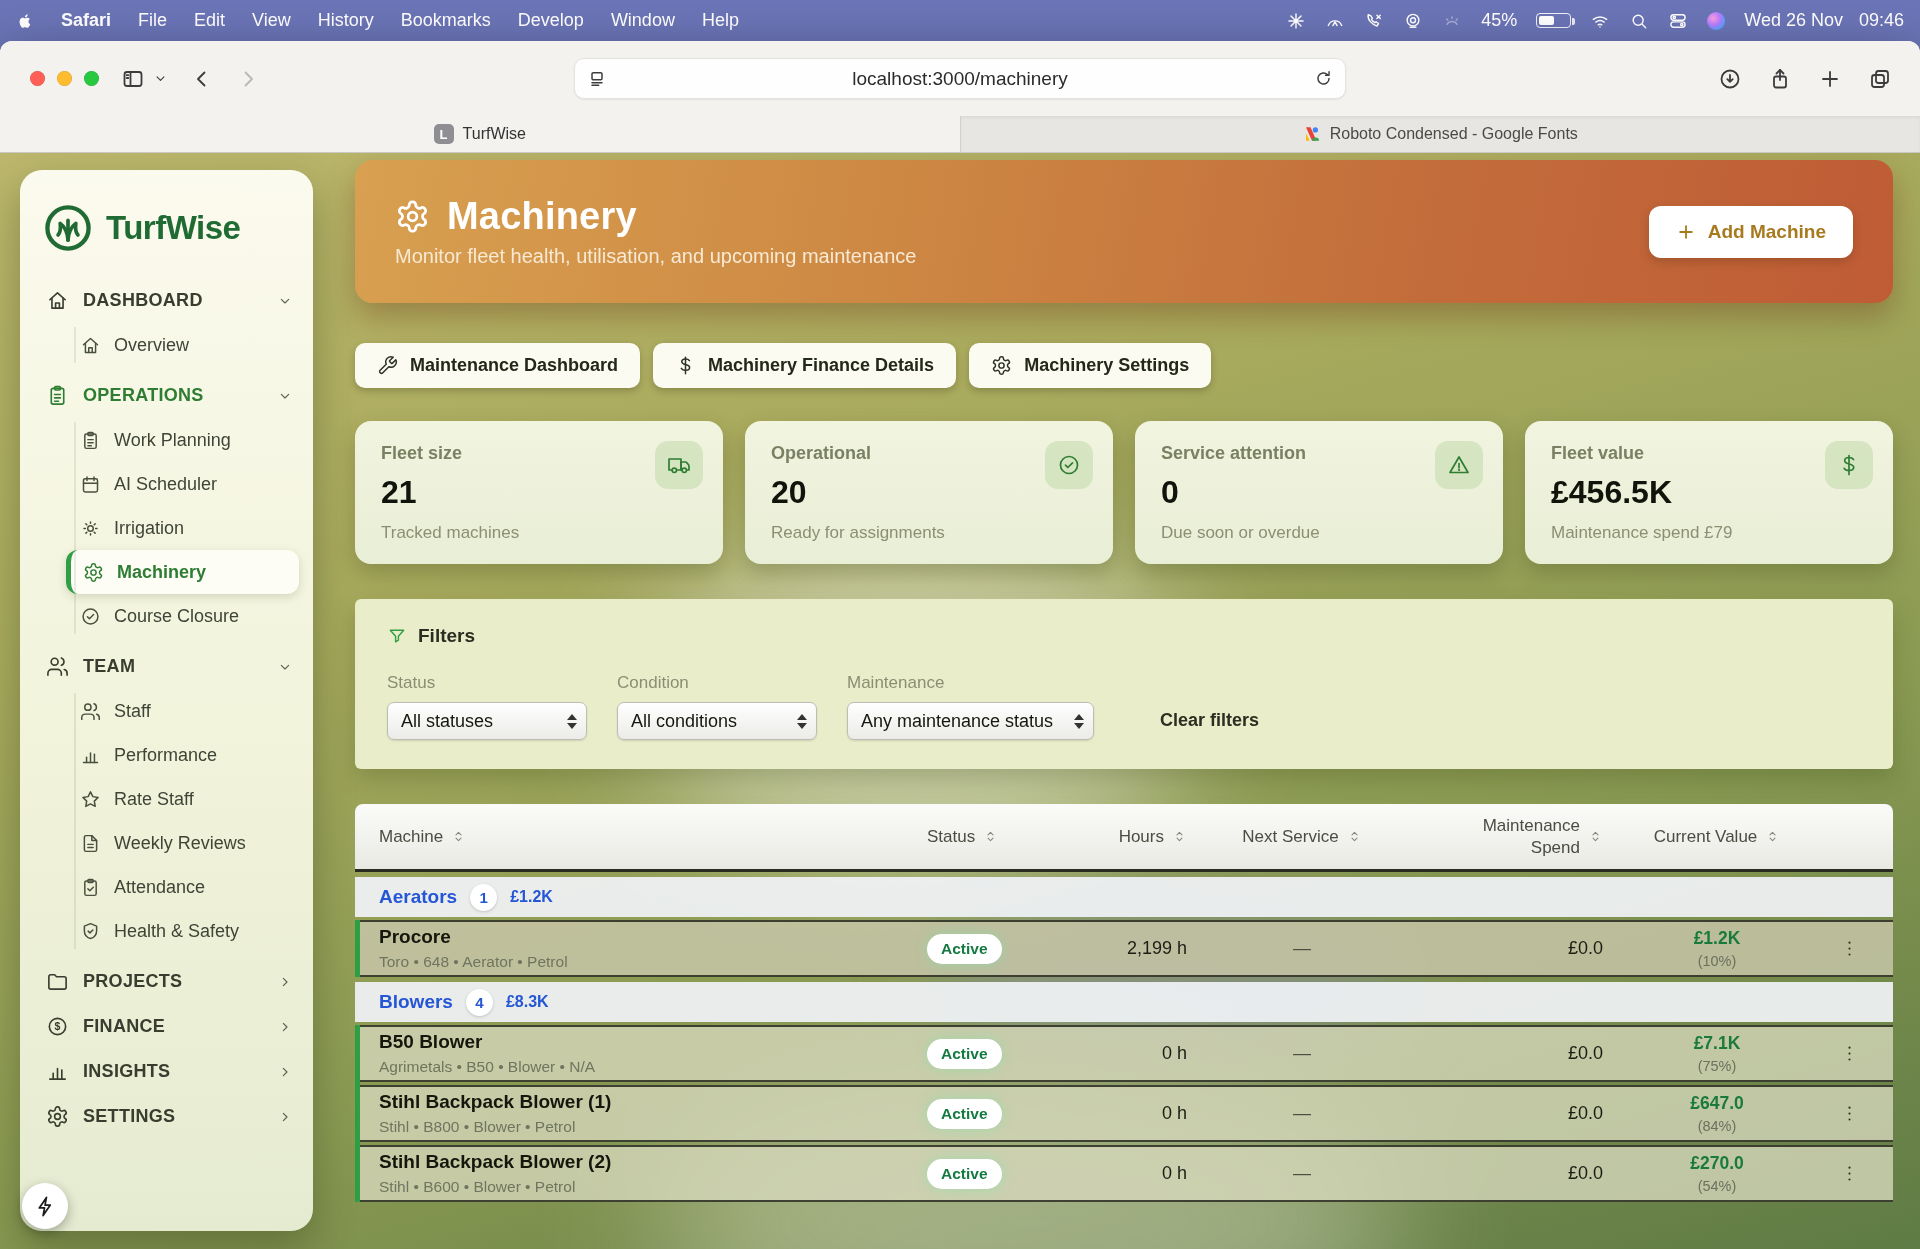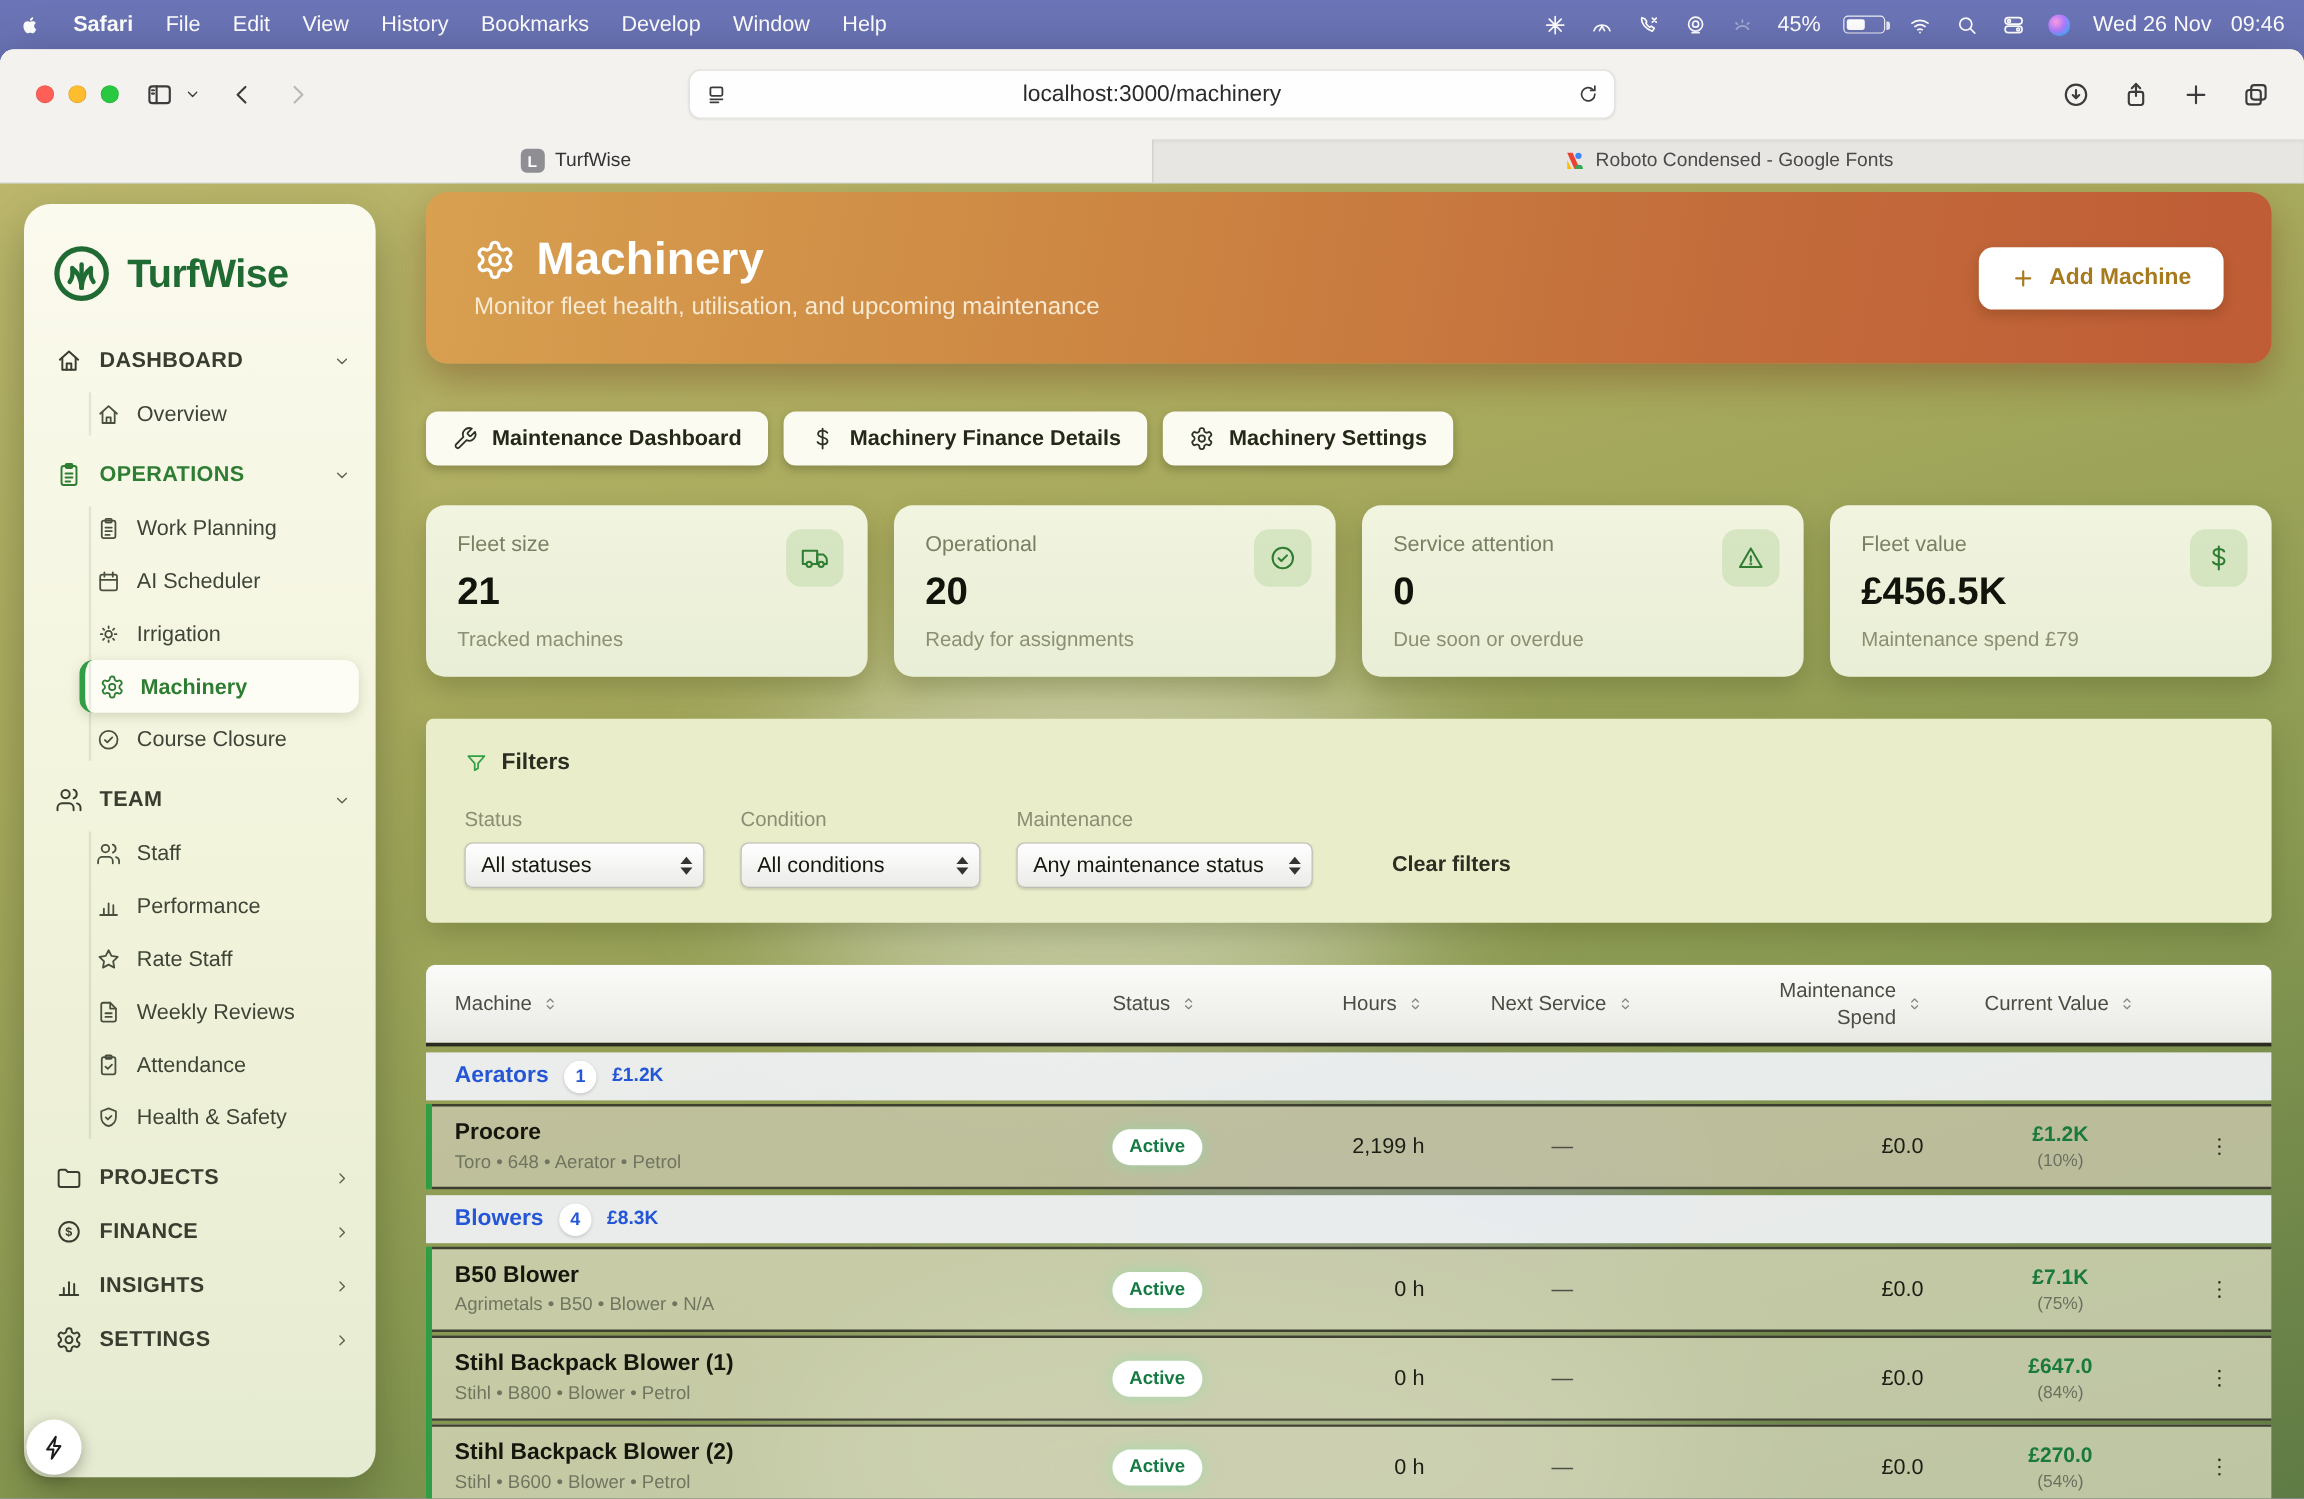--- a/index.html
+++ b/index.html
@@ -81,21 +81,21 @@
   .banner-sub{font-size:20px;color:#f8e9d3;}
   .add-btn{margin-left:auto;display:flex;align-items:center;gap:12px;background:#fff;color:#a87a1e;font-size:19px;font-weight:700;padding:15px 27px;border-radius:12px;box-shadow:0 4px 10px rgba(80,40,10,.25);}
   .add-btn .ic{width:20px;height:20px;stroke:#a87a1e;stroke-width:2.2;}
 
   .quick{margin-top:40px;display:flex;gap:13px;}
   .qbtn{display:flex;align-items:center;gap:12px;background:#fbfbf2;border-radius:10px;padding:12px 22px;font-size:18px;font-weight:600;color:#242818;box-shadow:0 3px 7px rgba(30,35,10,.25);}
   .qbtn .ic{width:21px;height:21px;stroke:#2e3224;}
 
   .stats{margin-top:33px;display:grid;grid-template-columns:repeat(4,1fr);gap:22px;}
   .card{position:relative;height:143px;border-radius:16px;background:linear-gradient(180deg,#f1f4df,#e9eed6);box-shadow:0 10px 22px rgba(60,70,25,.28);padding:22px 26px;}
-  .card-label{font-size:18px;color:#7a8163;font-weight:400;}
+  .card-label{font-size:18px;color:#7a8163;font-weight:700;}
   .card-value{font-size:32px;font-weight:800;color:#10140a;margin-top:10px;}
   .card-sub{font-size:17px;color:#8b9072;margin-top:12px;}
   .chip{position:absolute;right:20px;top:20px;width:48px;height:48px;border-radius:13px;background:rgba(190,216,165,.5);display:flex;align-items:center;justify-content:center;}
   .chip .ic{width:24px;height:24px;stroke:#2e7d32;}
 
   .filters{margin-top:35px;height:170px;border-radius:6px;background:#eaedca;box-shadow:0 10px 22px rgba(60,70,25,.25);padding:26px 32px;}
   .filters-title{display:flex;align-items:center;gap:11px;font-size:19px;font-weight:700;color:#2a2e20;}
   .filters-title .ic{width:20px;height:20px;stroke:#2f9e44;}
   .fields{margin-top:26px;display:flex;align-items:flex-end;gap:30px;}
   .field{display:flex;flex-direction:column;gap:9px;}
@@ -118,21 +118,21 @@
   .th.c-next{justify-content:center;}
   .th.c-spend{justify-content:flex-end;padding-right:14px;}
   .th.c-spend .lbl{width:118px;text-align:right;line-height:1.25;}
   .th.c-value{justify-content:center;}
   .group-head{height:40px;display:flex;align-items:center;gap:13px;padding-left:24px;background:rgba(241,243,247,.92);margin-top:5px;}
   .group-head:first-of-type{margin-top:0;}
   .g-name{font-size:19px;font-weight:700;color:#2456d6;}
   .g-count{width:27px;height:27px;border-radius:50%;background:#fff;color:#2456d6;font-size:15px;font-weight:700;display:flex;align-items:center;justify-content:center;box-shadow:0 1px 3px rgba(0,0,0,.18);}
   .g-total{font-size:16px;font-weight:700;color:#2456d6;}
   .rows{border-left:5px solid #2f9e44;margin-top:3px;}
-  .row{display:grid;grid-template-columns:1fr 150px 160px 190px 220px 200px 64px;height:71px;align-items:center;padding:0 12px 0 19px;background:rgba(216,218,190,.78);border-top:2px solid rgba(38,40,28,.85);border-bottom:2px solid rgba(38,40,28,.85);margin-bottom:3px;}
+  .row{display:grid;grid-template-columns:1fr 150px 160px 190px 220px 200px 64px;height:57px;align-items:center;padding:0 12px 0 19px;background:rgba(216,218,190,.78);border-top:2px solid rgba(38,40,28,.85);border-bottom:2px solid rgba(38,40,28,.85);margin-bottom:3px;}
   .row.dark{background:rgba(199,197,168,.85);}
   .m-name{font-size:19px;font-weight:700;color:#15170d;}
   .m-sub{font-size:15.5px;color:#707560;margin-top:5px;}
   .cell-status{padding-left:30px;}
   .pill{display:inline-block;background:#fff;color:#157a42;font-size:15.5px;font-weight:600;padding:6px 14px;border-radius:999px;box-shadow:0 0 12px rgba(130,225,170,.55);}
   .cell-hours{text-align:right;padding-right:20px;font-size:18px;color:#1c1e14;}
   .cell-next{text-align:center;font-size:18px;color:#4c4f42;}
   .cell-spend{text-align:right;padding-right:14px;font-size:18px;color:#1c1e14;}
   .cell-value{text-align:center;}
   .v-amt{font-size:17.5px;font-weight:700;color:#1a7a3d;}

